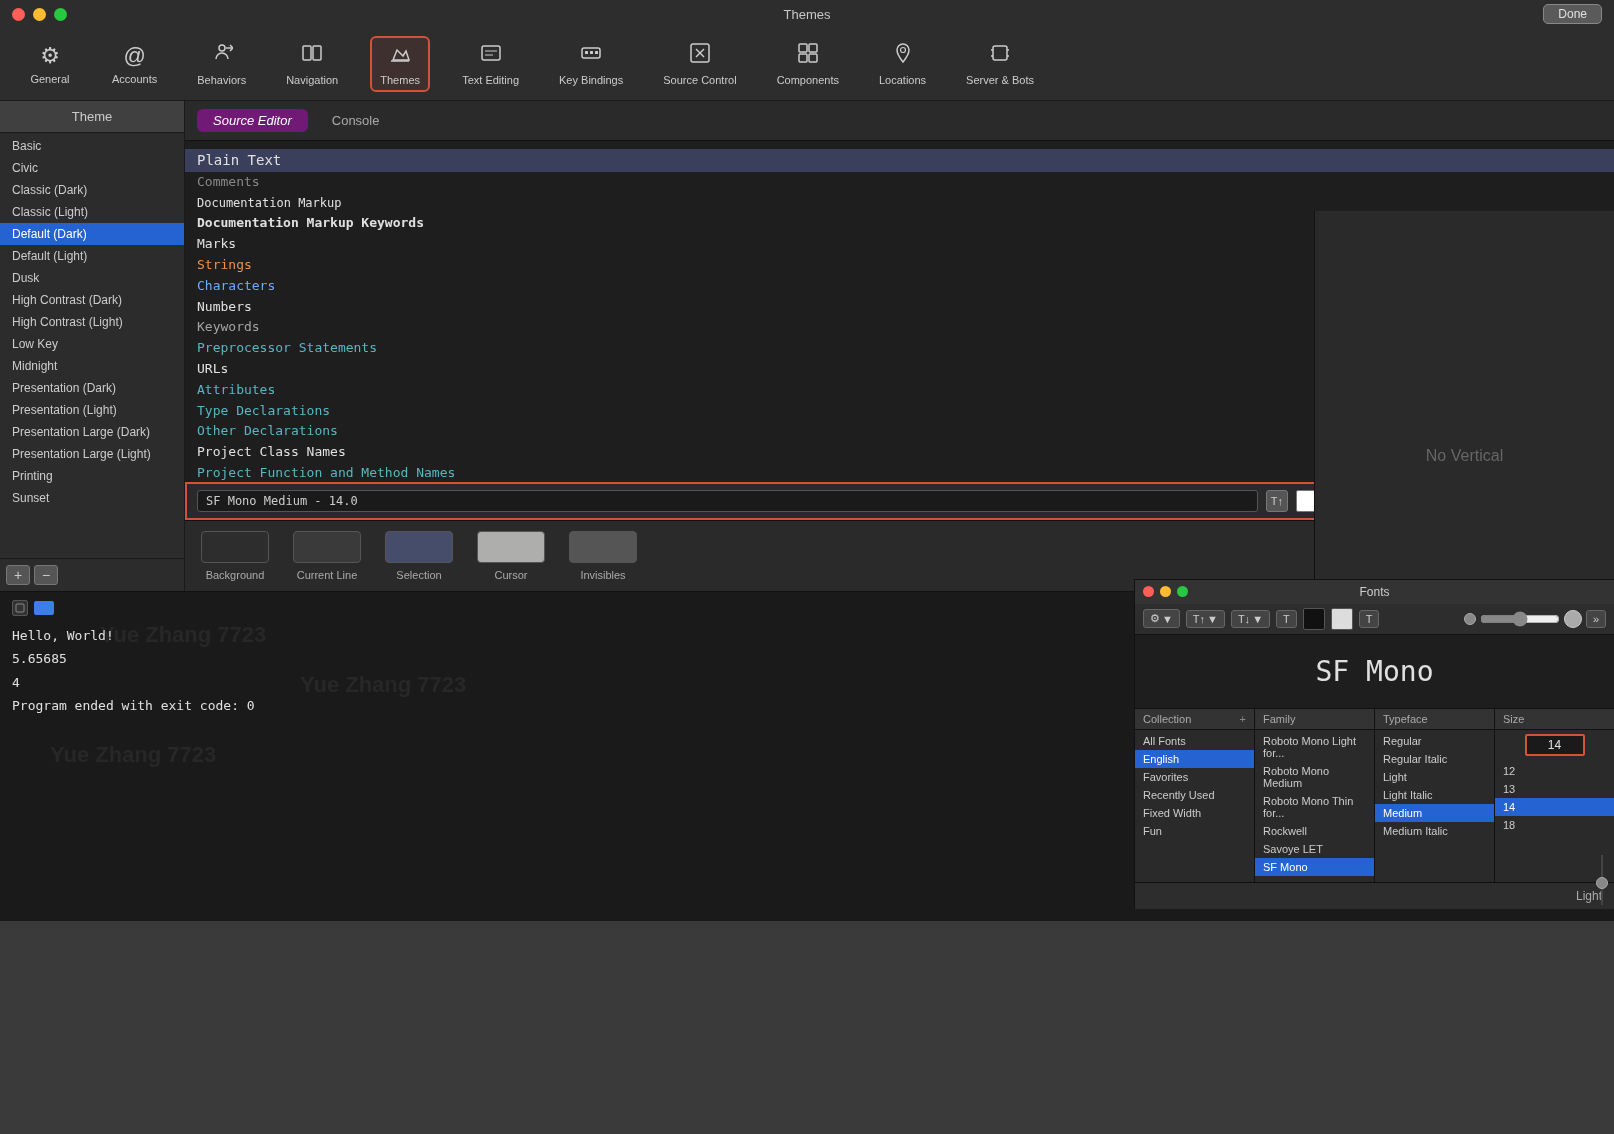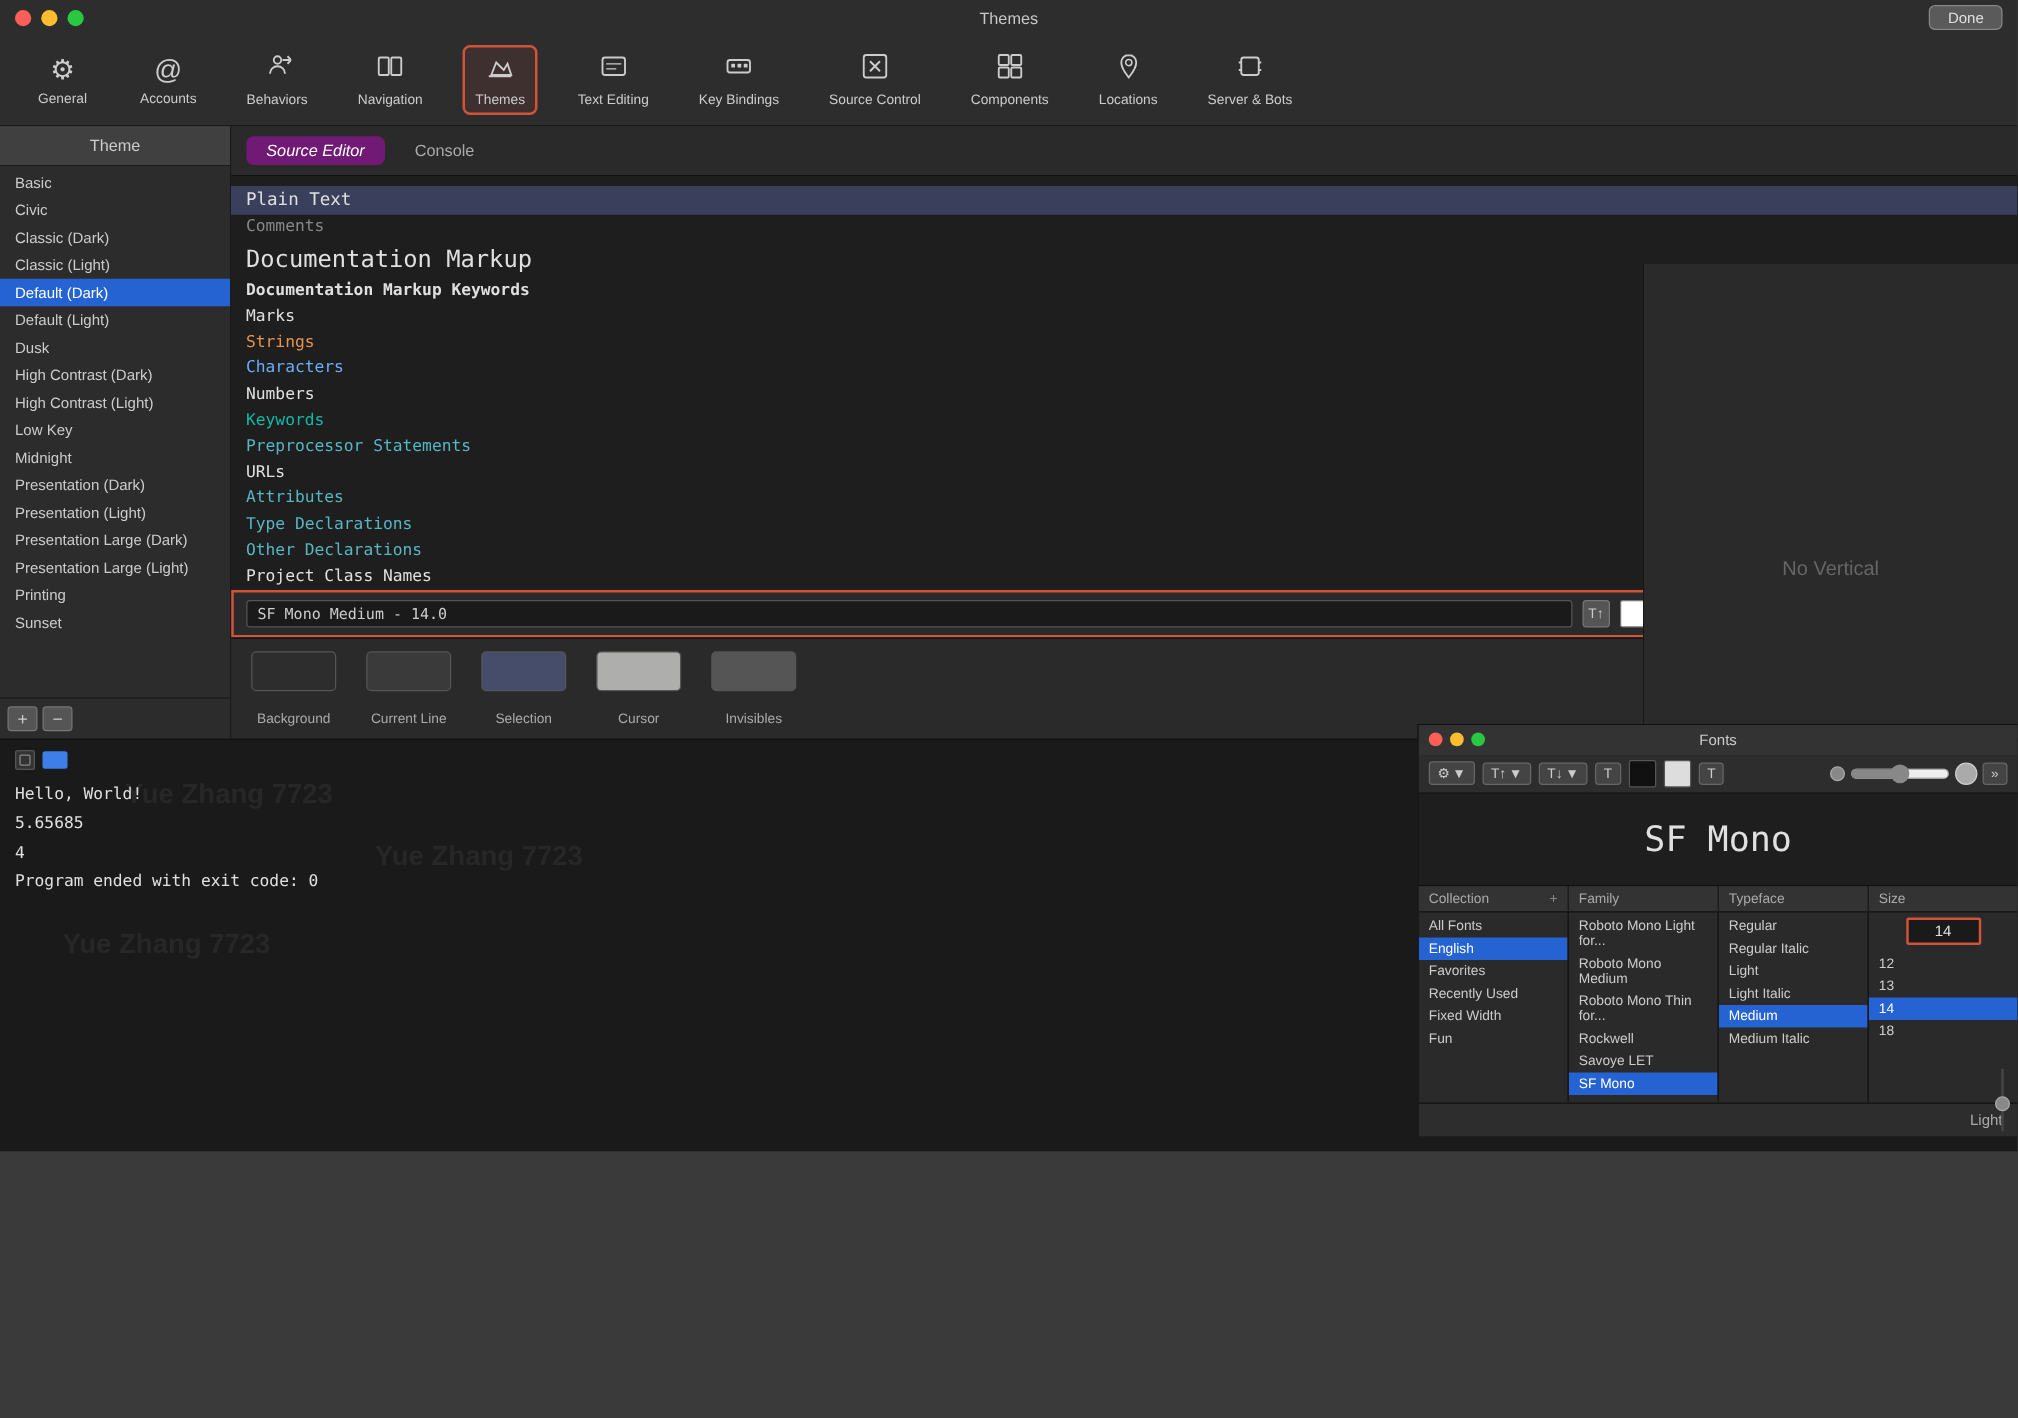--- a/index.html
+++ b/index.html
@@ -183,21 +183,21 @@
     .code-preview .selected-line {
       background: #3a3f5c;
       display: block;
       margin: 0 -12px;
       padding: 0 12px;
     }
     .c-white { color: #e0e0e0; }
     .c-gray { color: #888; }
     .c-orange { color: #e8924d; }
     .c-blue { color: #6badf7; }
-    .c-purple { color: #14b8a6; }
+    .c-purple { color: #a3a3a3; }
     .c-teal { color: #56b6c2; }
 
     
     .font-bar {
       display: flex;
       align-items: center;
       gap: 8px;
       background: #2a2a2a;
       padding: 6px 10px;
       border-top: 1px solid #111;
@@ -247,21 +247,21 @@
       gap: 24px;
       background: #2a2a2a;
       padding: 10px 16px;
       border-top: 1px solid #111;
       align-items: flex-end;
     }
     .color-swatch-item {
       display: flex;
       flex-direction: column;
       align-items: center;
-      gap: 16px;
+      gap: 6px;
     }
     .swatch-box {
       width: 68px;
       height: 32px;
       border-radius: 4px;
       border: 1px solid #555;
       cursor: pointer;
     }
     .swatch-label {
       color: #aaa;
@@ -572,21 +572,21 @@
     <div style="position:relative;">
       <div style="position:absolute; top:10px; left:380px; color:rgba(160,160,160,0.12); font-size:22px; font-weight:bold; pointer-events:none; white-space:nowrap;">Yue Zhang 7723</div>
       <div style="position:absolute; top:100px; left:200px; color:rgba(160,160,160,0.12); font-size:22px; font-weight:bold; pointer-events:none; white-space:nowrap;">Yue Zhang 7723</div>
       <div style="position:absolute; top:200px; left:500px; color:rgba(160,160,160,0.12); font-size:22px; font-weight:bold; pointer-events:none; white-space:nowrap;">Yue Zhang 7723</div>
       <div style="position:absolute; top:300px; left:100px; color:rgba(160,160,160,0.12); font-size:22px; font-weight:bold; pointer-events:none; white-space:nowrap;">Yue Zhang 7723</div>
     </div>
 
     <div class="code-preview">
       <span class="selected-line"><span class="c-white" style="font-family:SF Mono, Menlo, monospace; font-size:14px;">Plain Text</span></span>
       <div><span class="c-gray" style="font-family:SF Mono,Menlo,monospace;font-size:13px;">Comments</span></div>
-      <div><span class="c-white" style="font-family:SF Mono,Menlo,monospace;font-size:19px;margin-top:32px;">Documentation Markup</span></div>
+      <div><span class="c-white" style="font-family:SF Mono,Menlo,monospace;font-size:12px;margin-top:32px;">Documentation Markup</span></div>
       <div><span class="c-white" style="font-family:SF Mono,Menlo,monospace;font-size:13px;font-weight:bold;text-align:center;">Documentation Markup Keywords</span></div>
       <div><span class="c-white" style="font-family:SF Mono,Menlo,monospace;font-size:13px;">Marks</span></div>
       <div><span class="c-orange" style="font-family:SF Mono,Menlo,monospace;font-size:13px;">Strings</span></div>
       <div><span class="c-blue" style="font-family:SF Mono,Menlo,monospace;font-size:13px;">Characters</span></div>
       <div><span class="c-white" style="font-family:SF Mono,Menlo,monospace;font-size:13px;">Numbers</span></div>
       <div><span class="c-purple" style="font-family:SF Mono,Menlo,monospace;font-size:13px;">Keywords</span></div>
       <div><span class="c-teal" style="font-family:SF Mono,Menlo,monospace;font-size:13px;">Preprocessor Statements</span></div>
       <div><span class="c-white" style="font-family:SF Mono,Menlo,monospace;font-size:13px;">URLs</span></div>
       <div><span class="c-teal" style="font-family:SF Mono,Menlo,monospace;font-size:13px;">Attributes</span></div>
       <div><span class="c-teal" style="font-family:SF Mono,Menlo,monospace;font-size:13px;">Type Declarations</span></div>

